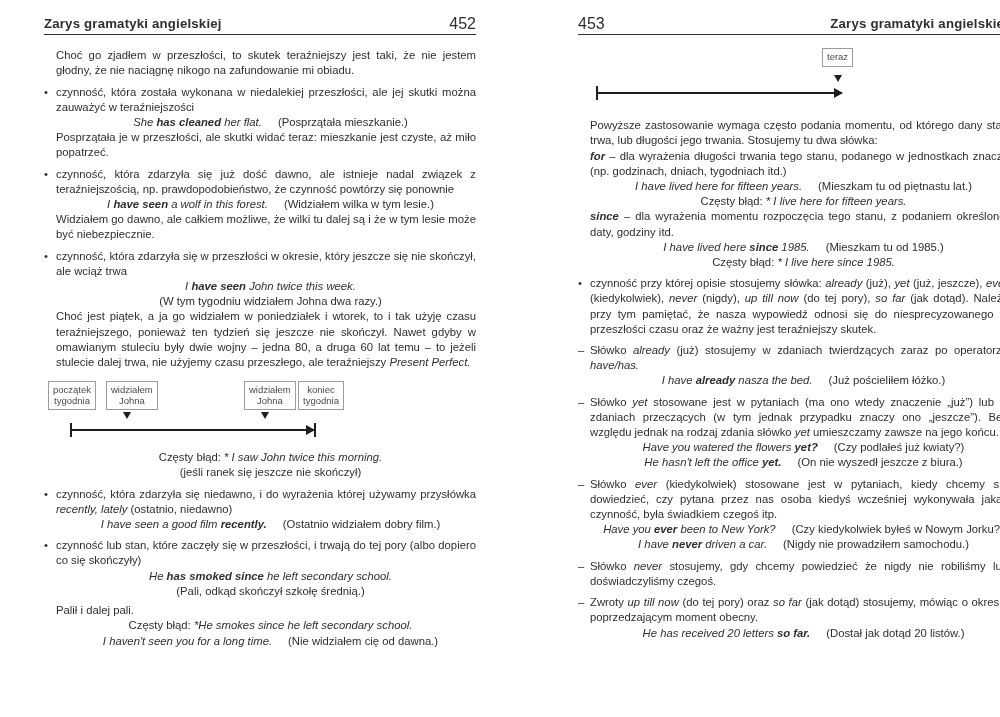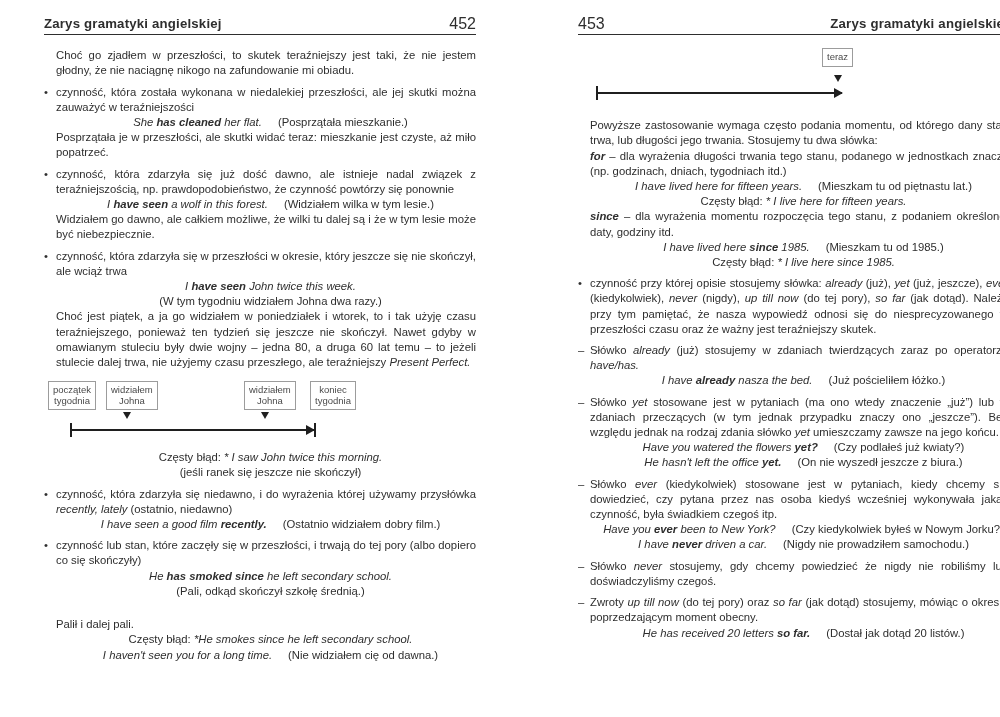--- a/index.html
+++ b/index.html
@@ -15,21 +15,21 @@
        border-bottom:1.5px solid #2e2e2e;padding-bottom:3px;}
   .hdr .title{font-weight:bold;font-size:13.2px;letter-spacing:.2px;}
   .hdr .pnum{font-size:16px;}
   .content{margin-top:13px;}
   .blk{padding-left:12px;text-align:justify;}
   .blk.bullet{margin-top:6px;}
   .blk.bullet::before{content:"\2022";float:left;margin-left:-12px;}
   .blk.dash{margin-top:6px;}
   .blk.dash::before{content:"\2013";float:left;margin-left:-12px;}
   .blk.example{padding-left:21px;text-align:center;}
-  .blk.parasp{margin-top:18px;}
+  .blk.parasp{margin-top:4px;}
   .it{font-style:italic;}
   .bi{font-weight:bold;font-style:italic;}
   .tr{margin-left:16px;}
   
   .diagram{position:relative;margin:11px 0 7px 0;}
   .diagram-left{height:62px;}
   .diagram-right{height:60px;margin-bottom:10px;}
   .dbox{
     position:absolute;top:0;border:1px solid #9c9c9c;background:#fff;
     font-size:9.5px;line-height:10.5px;color:#4a4a4a;text-align:center;
@@ -80,21 +80,21 @@
           <span>tygodnia</span>
         </div>
         <div class="dbox" style="left:62px;">
           <span>widziałem</span>
           <span>Johna</span>
         </div>
         <div class="dbox" style="left:200px;">
           <span>widziałem</span>
           <span>Johna</span>
         </div>
-        <div class="dbox" style="left:266px;">
+        <div class="dbox" style="left:254px;">
           <span>koniec</span>
           <span>tygodnia</span>
         </div>
         <span class="tri" style="left:79px;top:31px;"></span>
         <span class="tri" style="left:217px;top:31px;"></span>
         <div class="tline" style="left:26px;top:48px;width:246px;">
           <span class="tick" style="left:0;"></span>
           <span class="tick" style="right:0;"></span>
           <span class="ahead" style="right:1px;"></span>
         </div>

